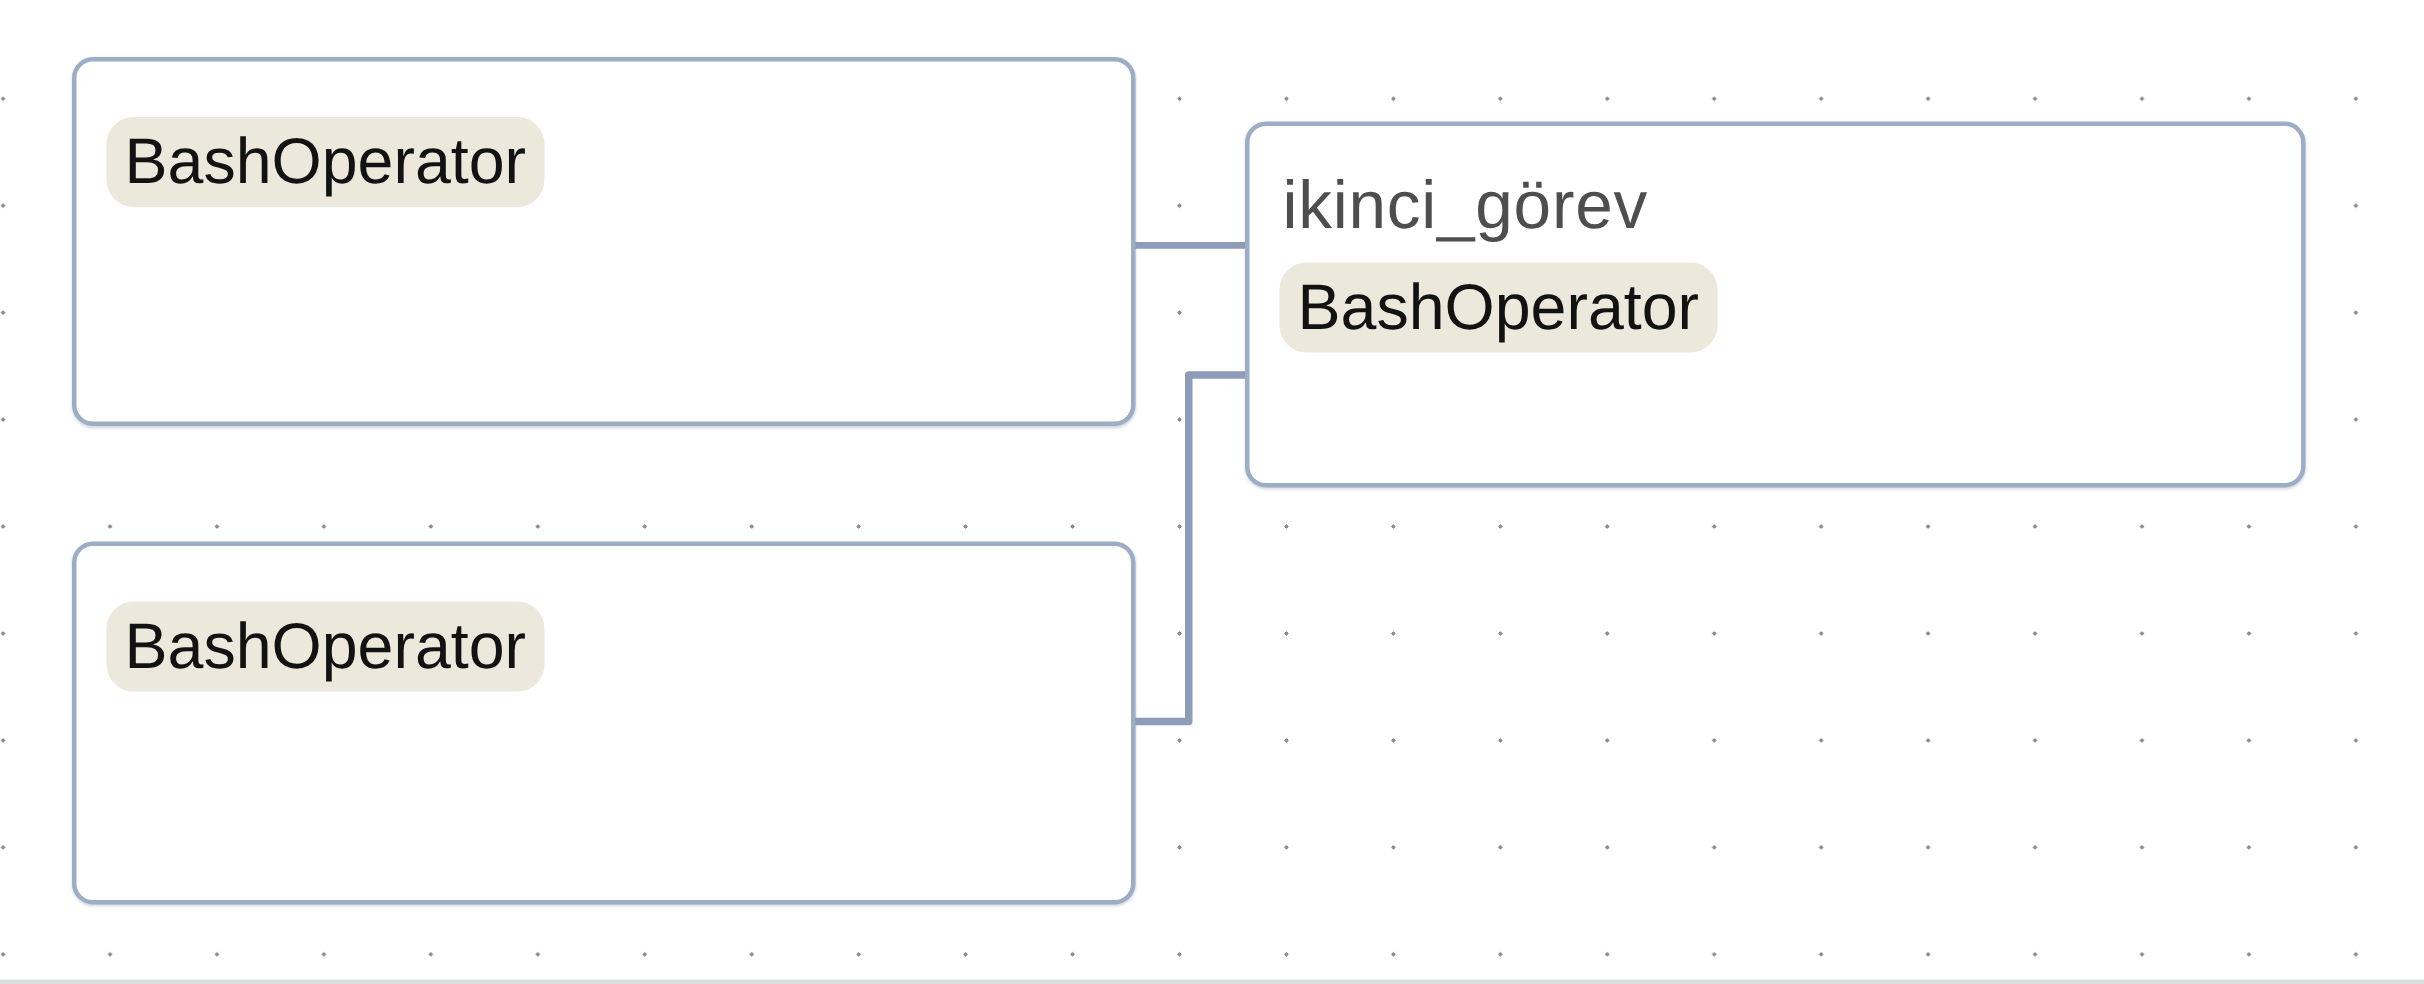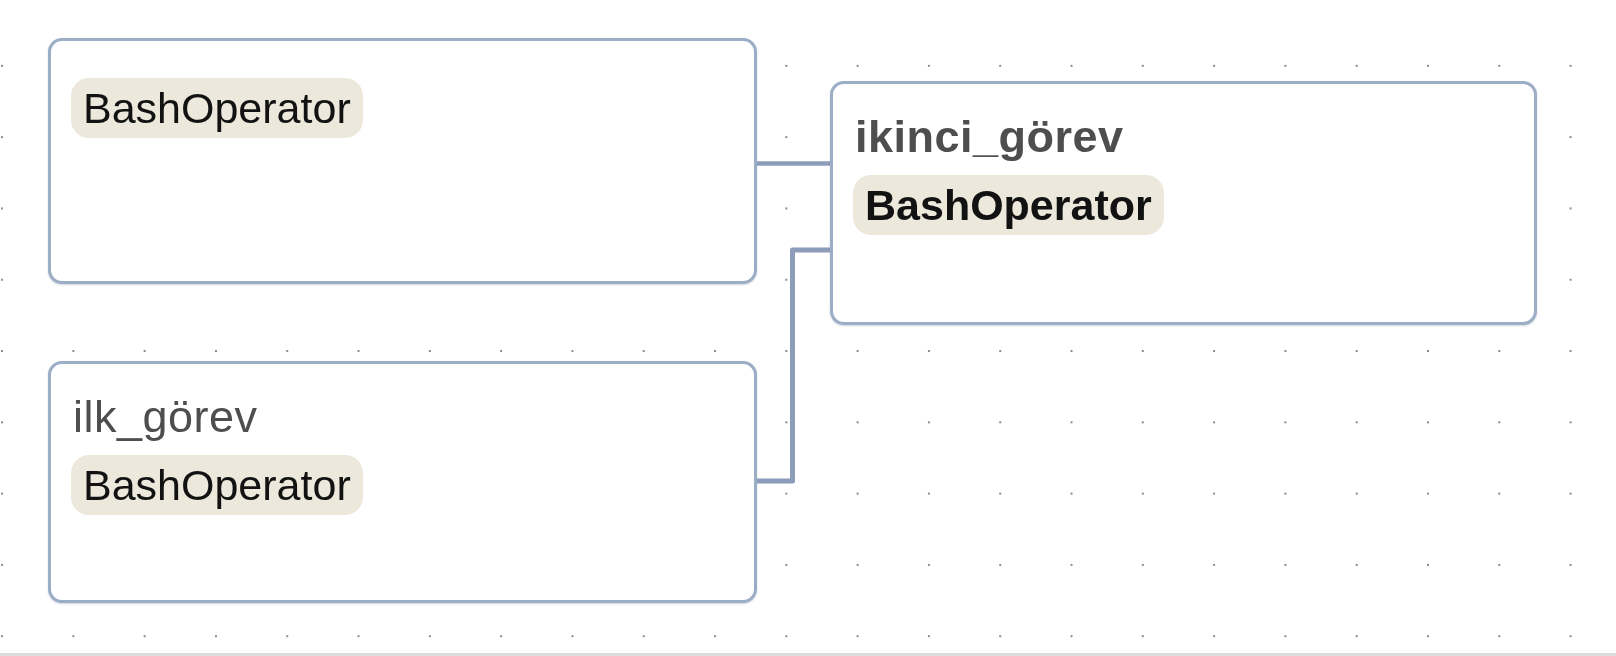--- a/index.html
+++ b/index.html
@@ -29,21 +29,21 @@
   .dag-node {
     position: absolute;
     box-sizing: border-box;
     background: #ffffff;
     border: 3px solid #9cadc6;
     border-radius: 14px;
     box-shadow: 0 1px 2px rgba(120,135,160,0.35);
     padding: 26px 0 0 22px;
   }
   .node-ucuncu { left: 48px;  top: 38px;  width: 709px; height: 246px; }
-  .node-ikinci { left: 830px; top: 81px;  width: 707px; height: 244px; font-weight: bold; }
+  .node-ikinci { left: 830px; top: 81px;  width: 707px; height: 244px; }
   .node-ilk    { left: 48px;  top: 361px; width: 709px; height: 242px; }
   .node-title {
     font-size: 45px;
     line-height: 54px;
     color: #4e4e4e;
     letter-spacing: 0.5px;
     white-space: nowrap;
   }
   .operator-badge {
     display: inline-block;
@@ -81,19 +81,18 @@
   <div class="dag-node node-ucuncu">
     <div class="operator-badge">BashOperator</div>
   </div>
 
   <div class="dag-node node-ikinci">
     <div class="node-title">ikinci_görev</div>
     <div class="operator-badge">BashOperator</div>
   </div>
 
   <div class="dag-node node-ilk">
-    <div class="node-title">ilk_görev</div>
     <div class="operator-badge">BashOperator</div>
   </div>
 
   <div class="bottom-edge-line"></div>
 
 </div>
 
 </body></html>

